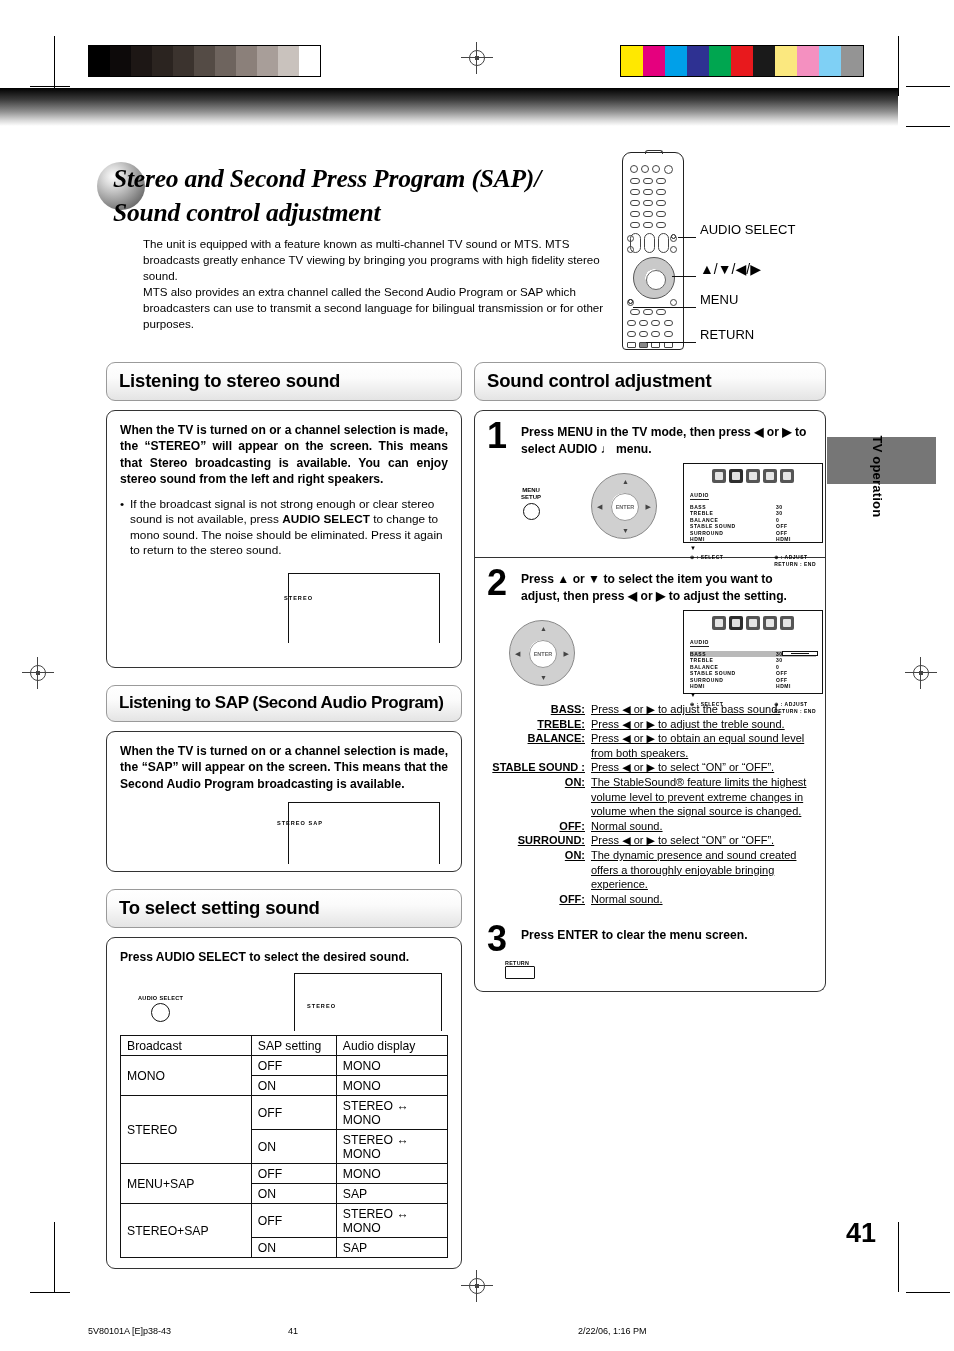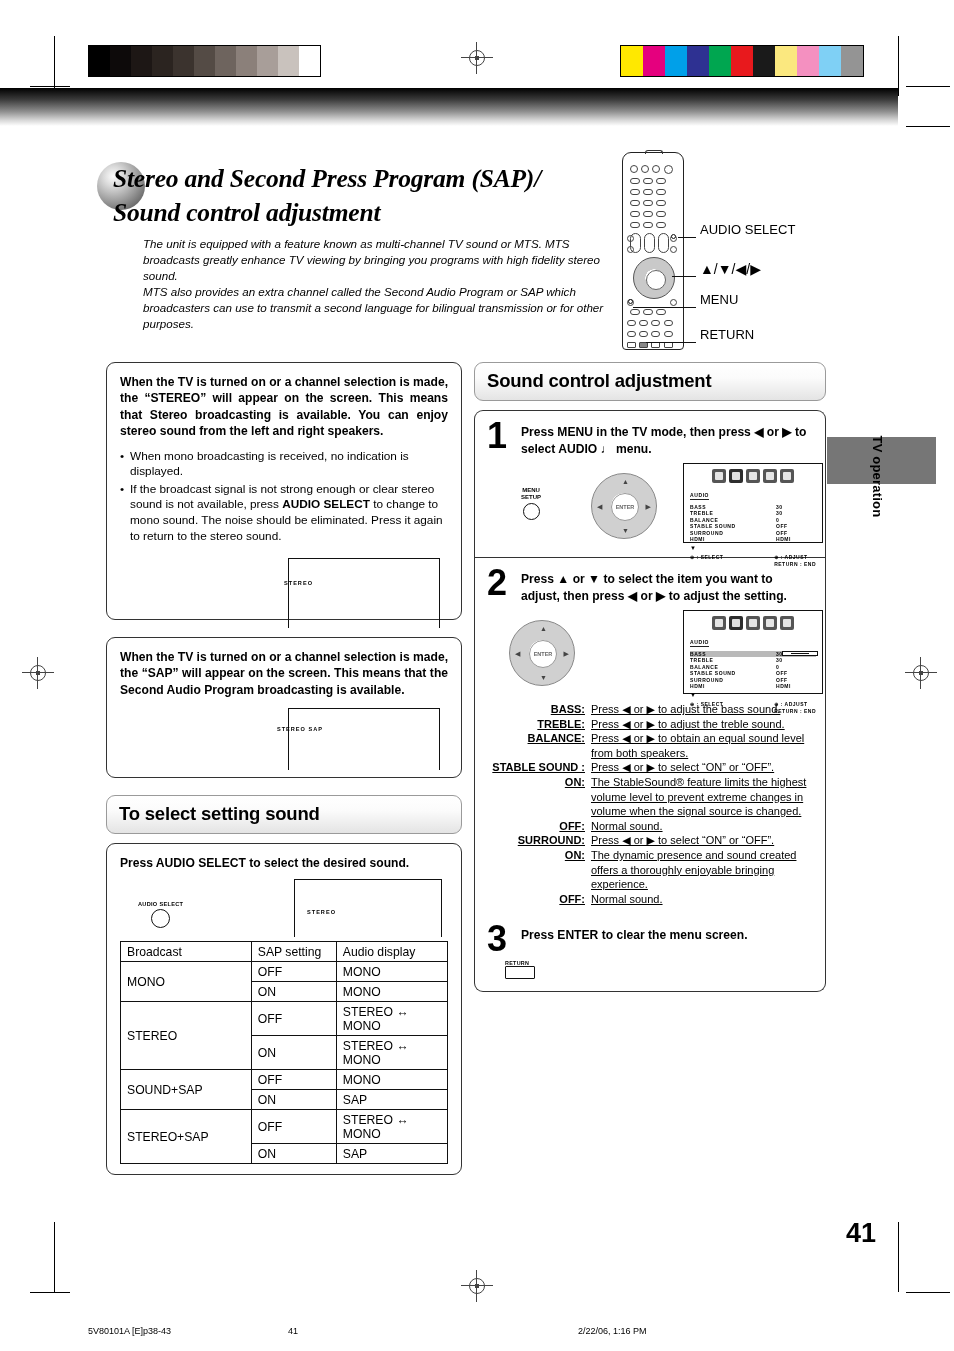--- a/index.html
+++ b/index.html
@@ -239,21 +239,21 @@
   <div class="crop-mark" style="left:54px;top:1222px;width:1px;height:70px;"></div>
   <div class="crop-mark" style="left:898px;top:1222px;width:1px;height:70px;"></div>
   <div class="crop-mark" style="left:906px;top:1292px;width:44px;height:1px;"></div>
   <div class="crop-mark" style="left:30px;top:1292px;width:40px;height:1px;"></div>
 
   <div class="sphere"></div>
   <div class="doc-title">
     <div>Stereo and Second Press Program (SAP)/</div>
     <div>Sound control adjustment</div>
   </div>
-  <div class="intro" style="white-space:pre-line;font-style:italic;">The unit is equipped with a feature known as multi-channel TV sound or MTS. MTS broadcasts greatly enhance TV viewing by bringing you programs with high fidelity stereo sound.
+  <div class="intro" style="white-space:pre-line;">The unit is equipped with a feature known as multi-channel TV sound or MTS. MTS broadcasts greatly enhance TV viewing by bringing you programs with high fidelity stereo sound.
 MTS also provides an extra channel called the Second Audio Program or SAP which broadcasters can use to transmit a second language for bilingual transmission or for other purposes.</div>
 
   <div class="remote-wrap">
     <div class="remote-body">
       <div class="rm-top"></div>
       <div class="btn-row" style="top:12px;">
           <b class="circ"></b>
           <b class="circ"></b>
           <b class="circ"></b>
           <b class="circ" style="width:9px;height:9px;border-width:1.4px;"></b>
@@ -330,32 +330,33 @@
     <div class="callout-dot" style="left:6px;top:147px;"></div>
     <div class="callout-line" style="left:11px;top:155px;width:63px;"></div>
     <div class="callout-label" style="left:78px;top:140px;">MENU</div>
 
     <div class="callout-line" style="left:24px;top:190px;width:50px;"></div>
     <div class="callout-label" style="left:78px;top:175px;">RETURN</div>
   </div>
 
   <div class="col-left">
 
+    <div class="sect-head">Listening to stereo sound</div>
     <div class="panel" style="height:258px;">
       <div class="lead">When the TV is turned on or a channel selection is made, the “STEREO” will appear on the screen. This means that Stereo broadcasting is available. You can enjoy stereo sound from the left and right speakers.</div>
       <ul class="bullets">
-        <li><span>When mono broadcasting is received, no indication is displayed.</span></li>
         <li><span>If the broadcast signal is not strong enough or clear stereo sound is not available, press <b>AUDIO SELECT</b> to change to mono sound. The noise should be eliminated. Press it again to return to the stereo sound.</span></li>
       </ul>
       <div class="tvscreen">
         <div class="frame"></div>
         <div class="osd-text" style="right:135px;">STEREO</div>
       </div>
     </div>
 
+    <div class="sect-head small">Listening to SAP (Second Audio Program)</div>
     <div class="panel" style="height:141px;">
       <div class="lead">When the TV is turned on or a channel selection is made, the “SAP” will appear on the screen. This means that the Second Audio Program broadcasting is available.</div>
       <div class="tvscreen" style="margin-top:10px;">
         <div class="frame" style="height:62px;"></div>
         <div class="osd-text" style="right:125px;top:18px;">STEREO SAP</div>
       </div>
     </div>
 
     <div class="sect-head">To select setting sound</div>
     <div class="panel" style="padding-bottom:10px;">
@@ -388,21 +389,21 @@
             <tr>
               <td class="c1" rowspan="2">STEREO</td>
               <td class="c2">OFF</td>
               <td>STEREO ↔ MONO</td>
             </tr>
             <tr>
               <td class="c2">ON</td>
               <td>STEREO ↔ MONO</td>
             </tr>
             <tr>
-              <td class="c1" rowspan="2">SOUND+SAP</td>
+              <td class="c1" rowspan="2">MENU+SAP</td>
               <td class="c2">OFF</td>
               <td>MONO</td>
             </tr>
             <tr>
               <td class="c2">ON</td>
               <td>SAP</td>
             </tr>
             <tr>
               <td class="c1" rowspan="2">STEREO+SAP</td>
               <td class="c2">OFF</td>

